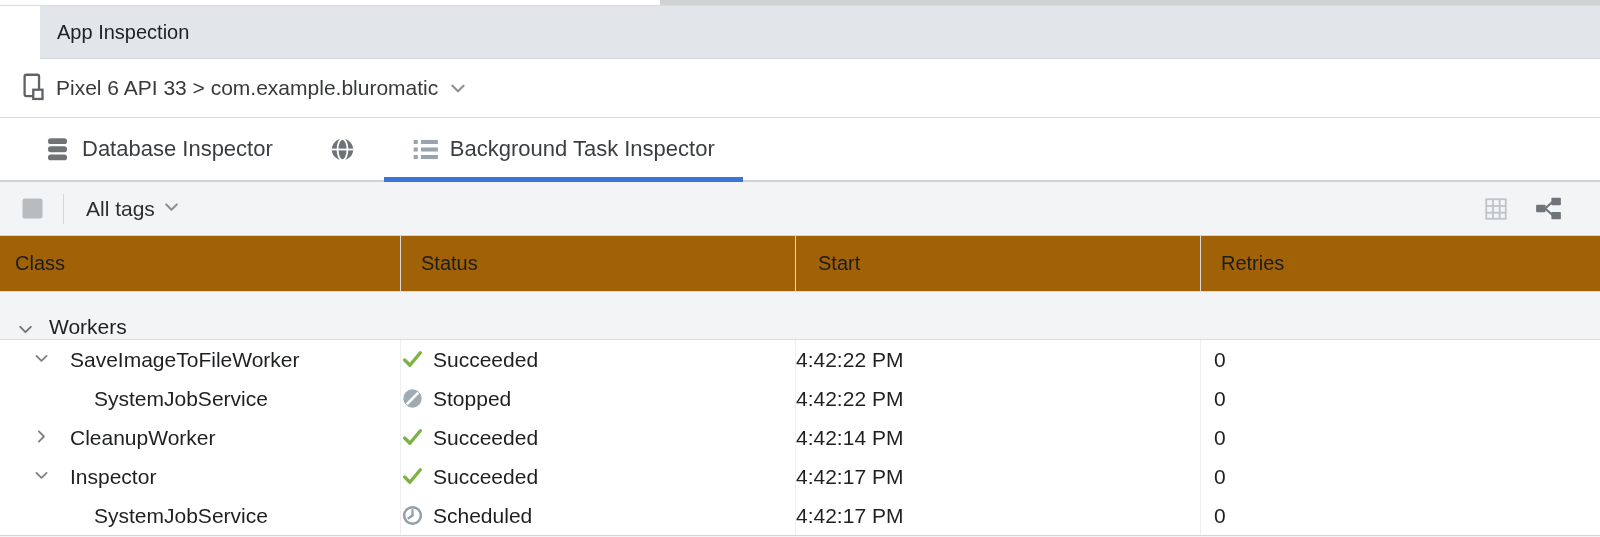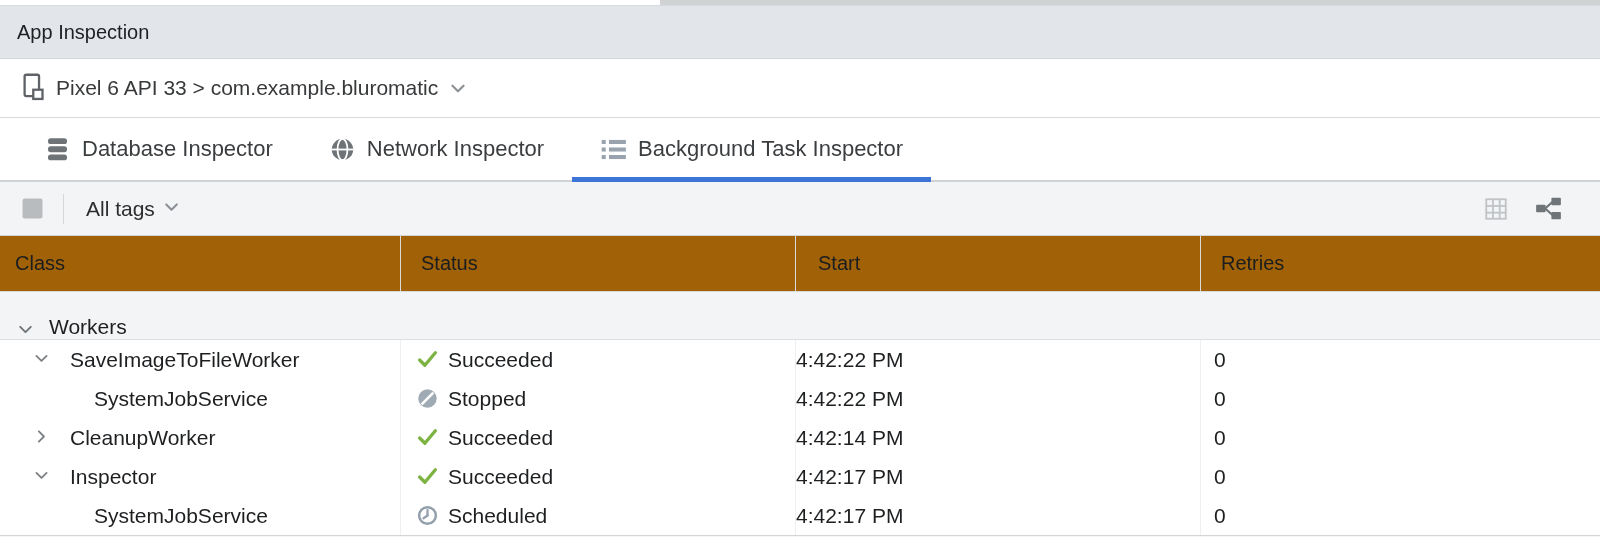--- a/index.html
+++ b/index.html
@@ -15,21 +15,21 @@
   .top-strip { height: 6px; display: flex; border-bottom: 1px solid #d9dcdf; }
   .top-strip .white-seg { width: 660px; background: #ffffff; }
   .top-strip .gray-seg  { flex: 1; background: #d1d2d4; }
 
   
   .panel-header {
     height: 53px; background: #e2e5e9;
     display: flex; align-items: center;
     padding-left: 17px;
     border-bottom: 1px solid #d2d5d9;
-    font-size: 20px; color: #1e2022;
+    font-size: 20px; color: #1e2022; margin-left: 40px;
   }
 
   
   .process-bar {
     height: 59px; background: #ffffff;
     display: flex; align-items: center;
     padding-left: 22px;
     border-bottom: 1px solid #d7d9db;
   }
   .process-bar .dev-icon { display: flex; margin-right: 8px; }
@@ -103,21 +103,21 @@
     background: #ffffff;
   }
   .trow .cell { display: flex; align-items: center; font-size: 21px; color: #1d1f21; border-left: 1px solid #efefef; }
   .trow .cell:first-child { border-left: none; }
 
   .class-cell .chev-box { width: 22px; display: flex; justify-content: center; flex: none; }
   .class-cell.indent-1 .chev-box { margin-left: 30px; }
   .class-cell.indent-2 .chev-box { margin-left: 54px; }
   .class-cell .row-label { margin-left: 18px; white-space: nowrap; }
 
-  .status-cell { padding-left: 15px; gap: 9px; }
+  .status-cell { gap: 9px; }
   .status-cell .sicon { display: flex; flex: none; }
   .start-cell { }
   .retries-cell { padding-left: 13px; }
 
   .bottom-strip { height: 12px; background: #f3f4f5; border-top: 1px solid #d2d4d6; }
 </style>
 </head>
 <body>
 
 <div class="top-strip">
@@ -156,21 +156,20 @@
     <span>Database Inspector</span>
   </div>
   <div class="tab">
     <span class="tab-icon">
       <svg width="27" height="27" viewBox="0 0 24 24">
         <circle cx="12" cy="12" r="9.5" fill="#6e7377"></circle>
         <ellipse cx="12" cy="12" rx="4.4" ry="9.5" fill="none" stroke="#ffffff" stroke-width="1.6"></ellipse>
         <line x1="2.5" y1="12" x2="21.5" y2="12" stroke="#ffffff" stroke-width="1.6"></line>
       </svg>
     </span>
-    <span>Network Inspector</span>
   </div>
   <div class="tab selected">
     <span class="tab-icon">
       <svg width="27" height="27" viewBox="0 0 24 24">
         <rect x="1.5" y="3.5" width="3.6" height="3.6" fill="#98a3ad"></rect>
         <rect x="8" y="3.5" width="15" height="3.6" fill="#98a3ad"></rect>
         <rect x="1.5" y="10.2" width="3.6" height="3.6" fill="#98a3ad"></rect>
         <rect x="8" y="10.2" width="15" height="3.6" fill="#98a3ad"></rect>
         <rect x="1.5" y="16.9" width="3.6" height="3.6" fill="#98a3ad"></rect>
         <rect x="8" y="16.9" width="15" height="3.6" fill="#98a3ad"></rect>

